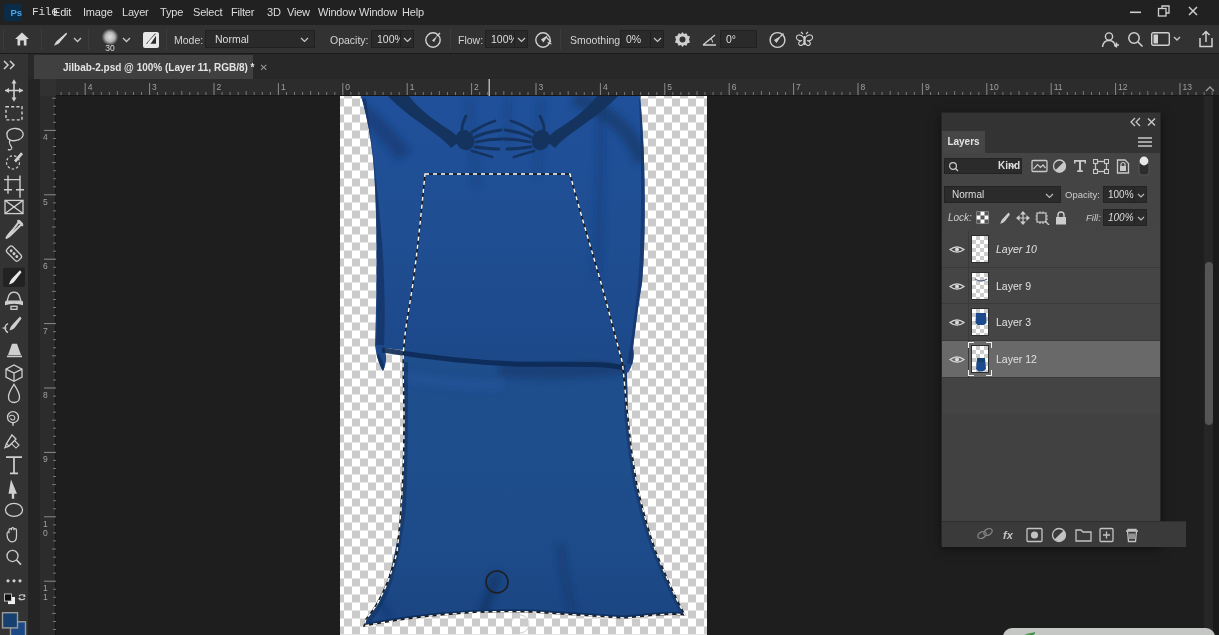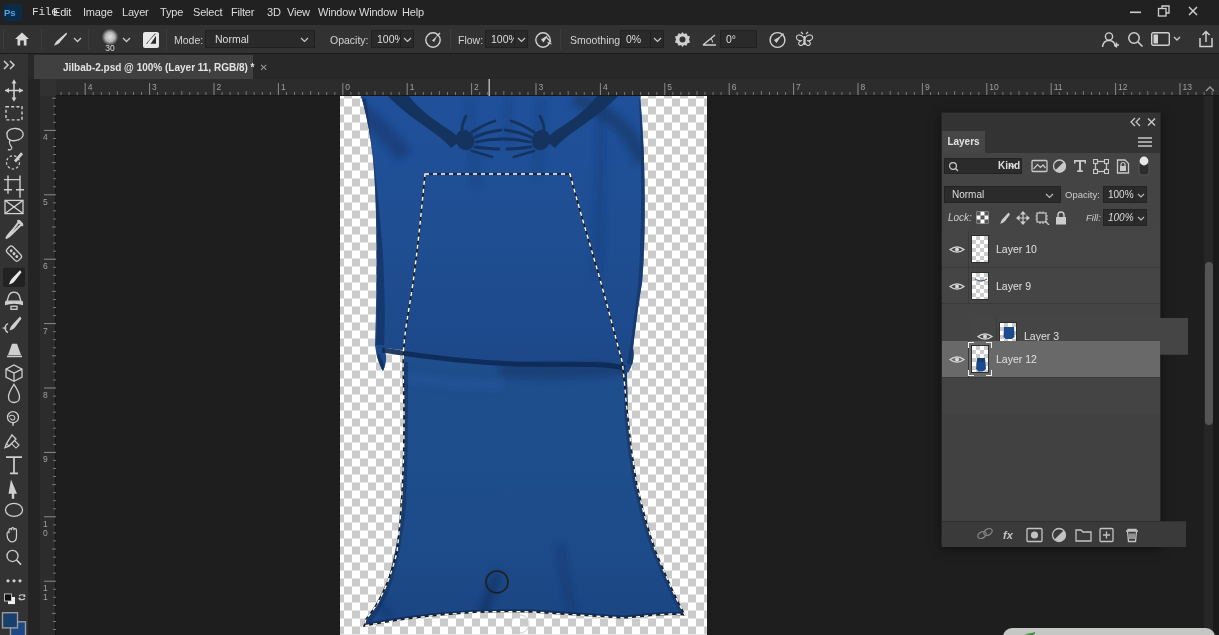--- a/index.html
+++ b/index.html
@@ -22,21 +22,21 @@
 #doc{left:340px;top:96px;width:367px;height:539px;}
 #sbtrack{left:1204px;top:96px;width:9px;height:539px;background:#262626;}
 #sbthumb{left:1205px;top:262px;width:8px;height:163px;background:#555555;border-radius:4px;}
 #redge{left:1213px;top:96px;width:6px;height:539px;background:#1a1a1a;}
 #layers{left:941px;top:112px;width:220px;height:434px;background:#444444;border:1px solid #262626;box-shadow:0 3px 10px rgba(0,0,0,.5);}
 .lrow{position:absolute;left:0;width:218px;color:#e0e0e0;font-size:10.5px;}
 #watermark{left:1003px;top:628px;width:212px;height:10px;background:#c5c7c5;border-radius:9px 9px 0 0;}
 </style></head>
 <body>
 <div class="abs" id="titlebar">
- <div class="abs" style="left:4px;top:4px;width:18px;height:17px;background:#0b2c49;border-radius:2px;color:#4aa5e8;font-size:9.5px;font-weight:bold;text-align:left;line-height:17px;">Ps</div>
+ <div class="abs" style="left:4px;top:4px;width:18px;height:17px;background:#0b2c49;border-radius:2px;color:#4aa5e8;font-size:9.5px;font-weight:bold;text-align:right;line-height:17px;">Ps</div>
  <span class="menu" style="left:32px;font-family:Liberation Mono, monospace;">File</span>
  <span class="menu" style="left:53px;">Edit</span>
  <span class="menu" style="left:83px;">Image</span>
  <span class="menu" style="left:122px;">Layer</span>
  <span class="menu" style="left:160px;text-align:right;">Type</span>
  <span class="menu" style="left:193px;">Select</span>
  <span class="menu" style="left:231px;">Filter</span>
  <span class="menu" style="left:267px;">3D</span>
  <span class="menu" style="left:287px;">View</span>
  <span class="menu" style="left:318px;">Window</span>
@@ -675,36 +675,36 @@
           <path d="M1 1 L4 4 L7 1" stroke="#bbbbbb" stroke-width="1.1" fill="none"></path>
         </svg></div>
 </div>
 <div class="lrow" style="top:118px;height:37px;background:#454545;border-bottom:1px solid #3a3a3a;">
 <svg width="16" height="11" style="position:absolute;left:7px;top:13px;">
         <path d="M1 5.5 Q8 0.2 15 5.5 Q8 10.8 1 5.5 Z" fill="none" stroke="#d8d8d8" stroke-width="1.3"></path>
         <circle cx="8" cy="5.5" r="2" fill="#d8d8d8"></circle>
       </svg>
 <div style="position:absolute;left:26px;top:0;width:1px;height:100%;background:#3a3a3a;"></div>
 <div style="position:absolute;left:29px;top:4px;width:18px;height:28px;background-image:conic-gradient(#cccccc 25%,#ffffff 0 50%,#cccccc 0 75%,#ffffff 0);background-size:8px 8px;border:1px solid #2e2e2e;"></div>
-<span style="position:absolute;left:54px;top:12px;">Layer 10</span>
+<span style="position:absolute;left:54px;top:12px;font-style:italic;">Layer 10</span>
 </div>
 <div class="lrow" style="top:155px;height:36px;background:#454545;border-bottom:1px solid #3a3a3a;">
 <svg width="16" height="11" style="position:absolute;left:7px;top:13px;">
         <path d="M1 5.5 Q8 0.2 15 5.5 Q8 10.8 1 5.5 Z" fill="none" stroke="#d8d8d8" stroke-width="1.3"></path>
         <circle cx="8" cy="5.5" r="2" fill="#d8d8d8"></circle>
       </svg>
 <div style="position:absolute;left:26px;top:0;width:1px;height:100%;background:#3a3a3a;"></div>
 <div style="position:absolute;left:29px;top:4px;width:18px;height:28px;background-image:conic-gradient(#cccccc 25%,#ffffff 0 50%,#cccccc 0 75%,#ffffff 0);background-size:8px 8px;border:1px solid #2e2e2e;">
         <svg width="18" height="28" style="position:absolute;left:0;top:0;">
           <path d="M3 6 Q9 10 15 6" stroke="#3a4a66" stroke-width="1.5" fill="none" opacity="0.8"></path>
         </svg>
       </div>
 <span style="position:absolute;left:54px;top:12px;">Layer 9</span>
 </div>
-<div class="lrow" style="top:205px;height:37px;background:#454545;border-bottom:1px solid #3a3a3a;margin-left:28px;">
+<div class="lrow" style="top:191px;height:37px;background:#454545;border-bottom:1px solid #3a3a3a;">
 <svg width="16" height="11" style="position:absolute;left:7px;top:13px;">
         <path d="M1 5.5 Q8 0.2 15 5.5 Q8 10.8 1 5.5 Z" fill="none" stroke="#d8d8d8" stroke-width="1.3"></path>
         <circle cx="8" cy="5.5" r="2" fill="#d8d8d8"></circle>
       </svg>
 <div style="position:absolute;left:26px;top:0;width:1px;height:100%;background:#3a3a3a;"></div>
 <div style="position:absolute;left:29px;top:4px;width:18px;height:28px;background-image:conic-gradient(#cccccc 25%,#ffffff 0 50%,#cccccc 0 75%,#ffffff 0);background-size:8px 8px;border:1px solid #2e2e2e;">
         <svg width="18" height="28" style="position:absolute;left:0;top:0;">
           <path d="M4 4 L14 4 L14.5 14 L12 16 L5.5 16 L3.5 14 Z" fill="#1c4a8c"></path>
         </svg>
       </div>

